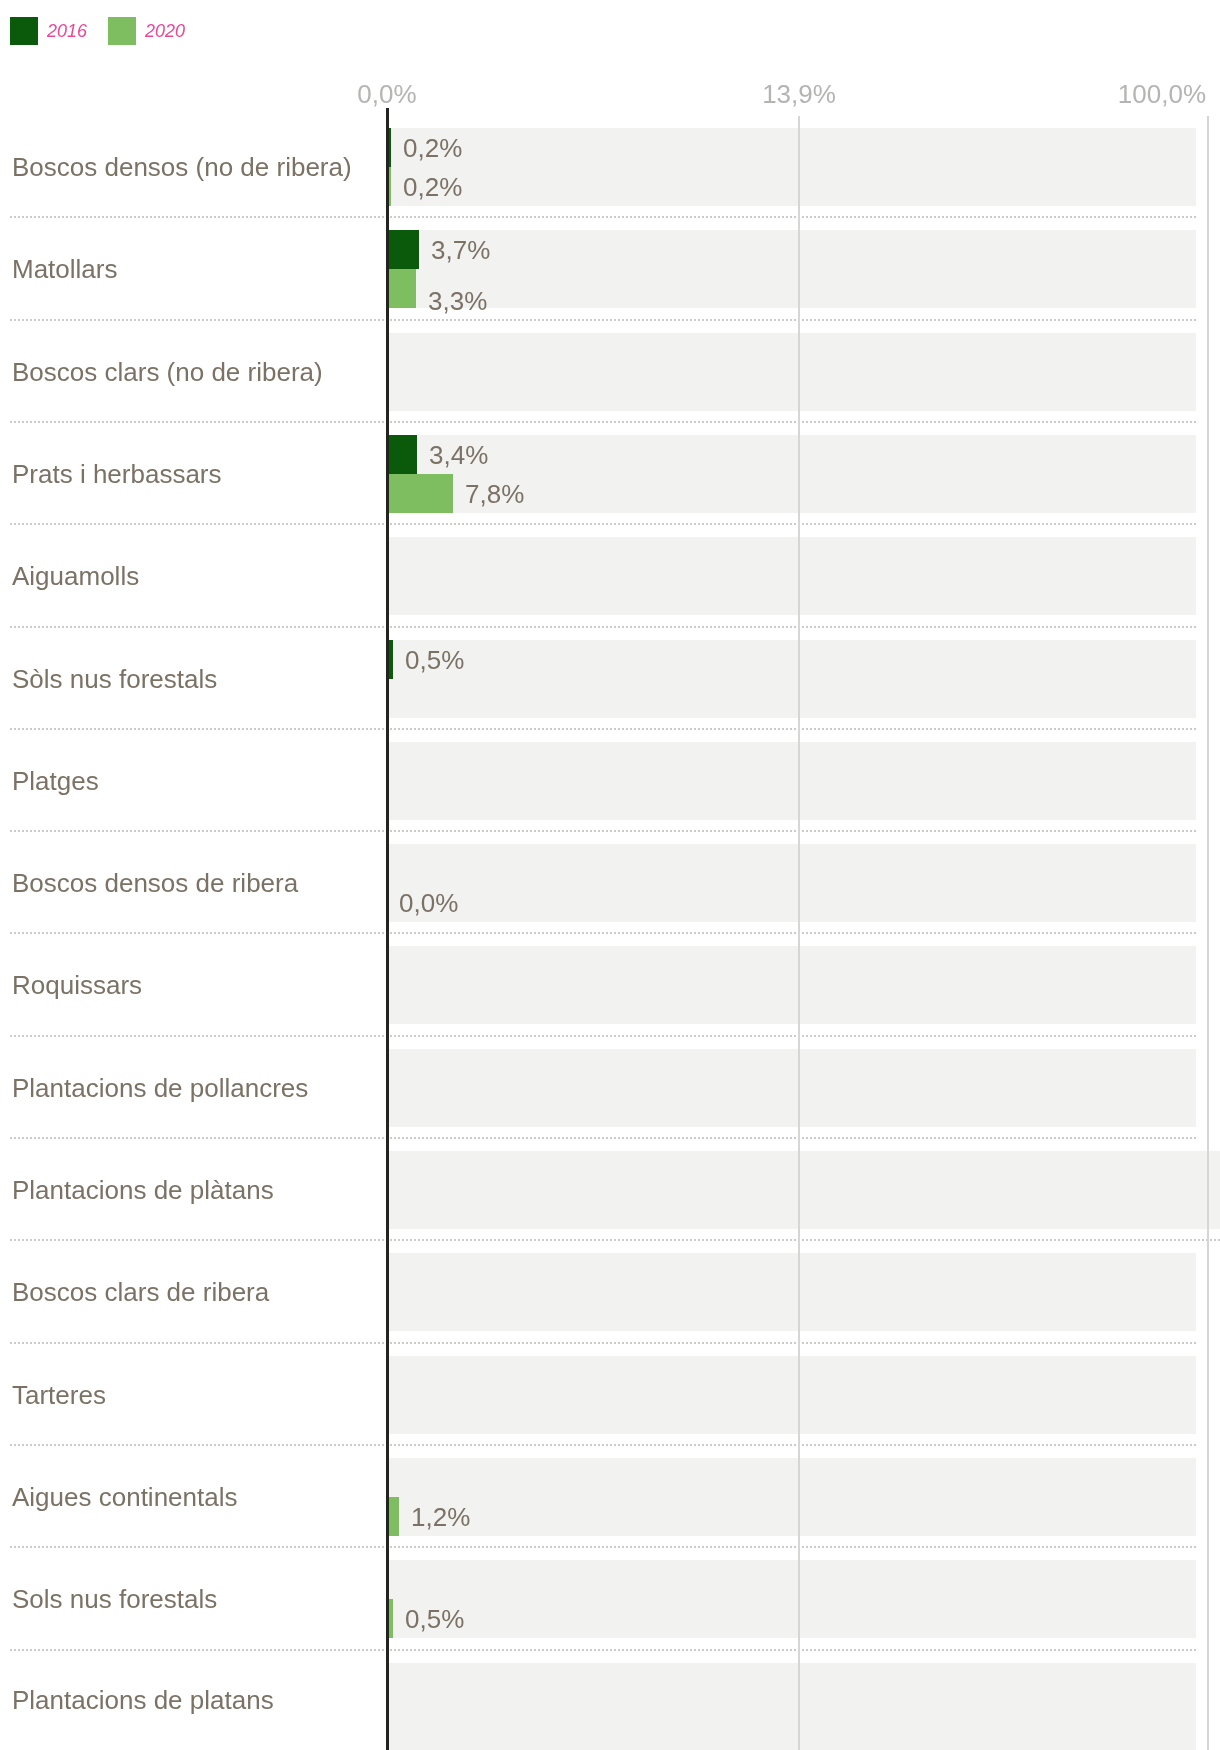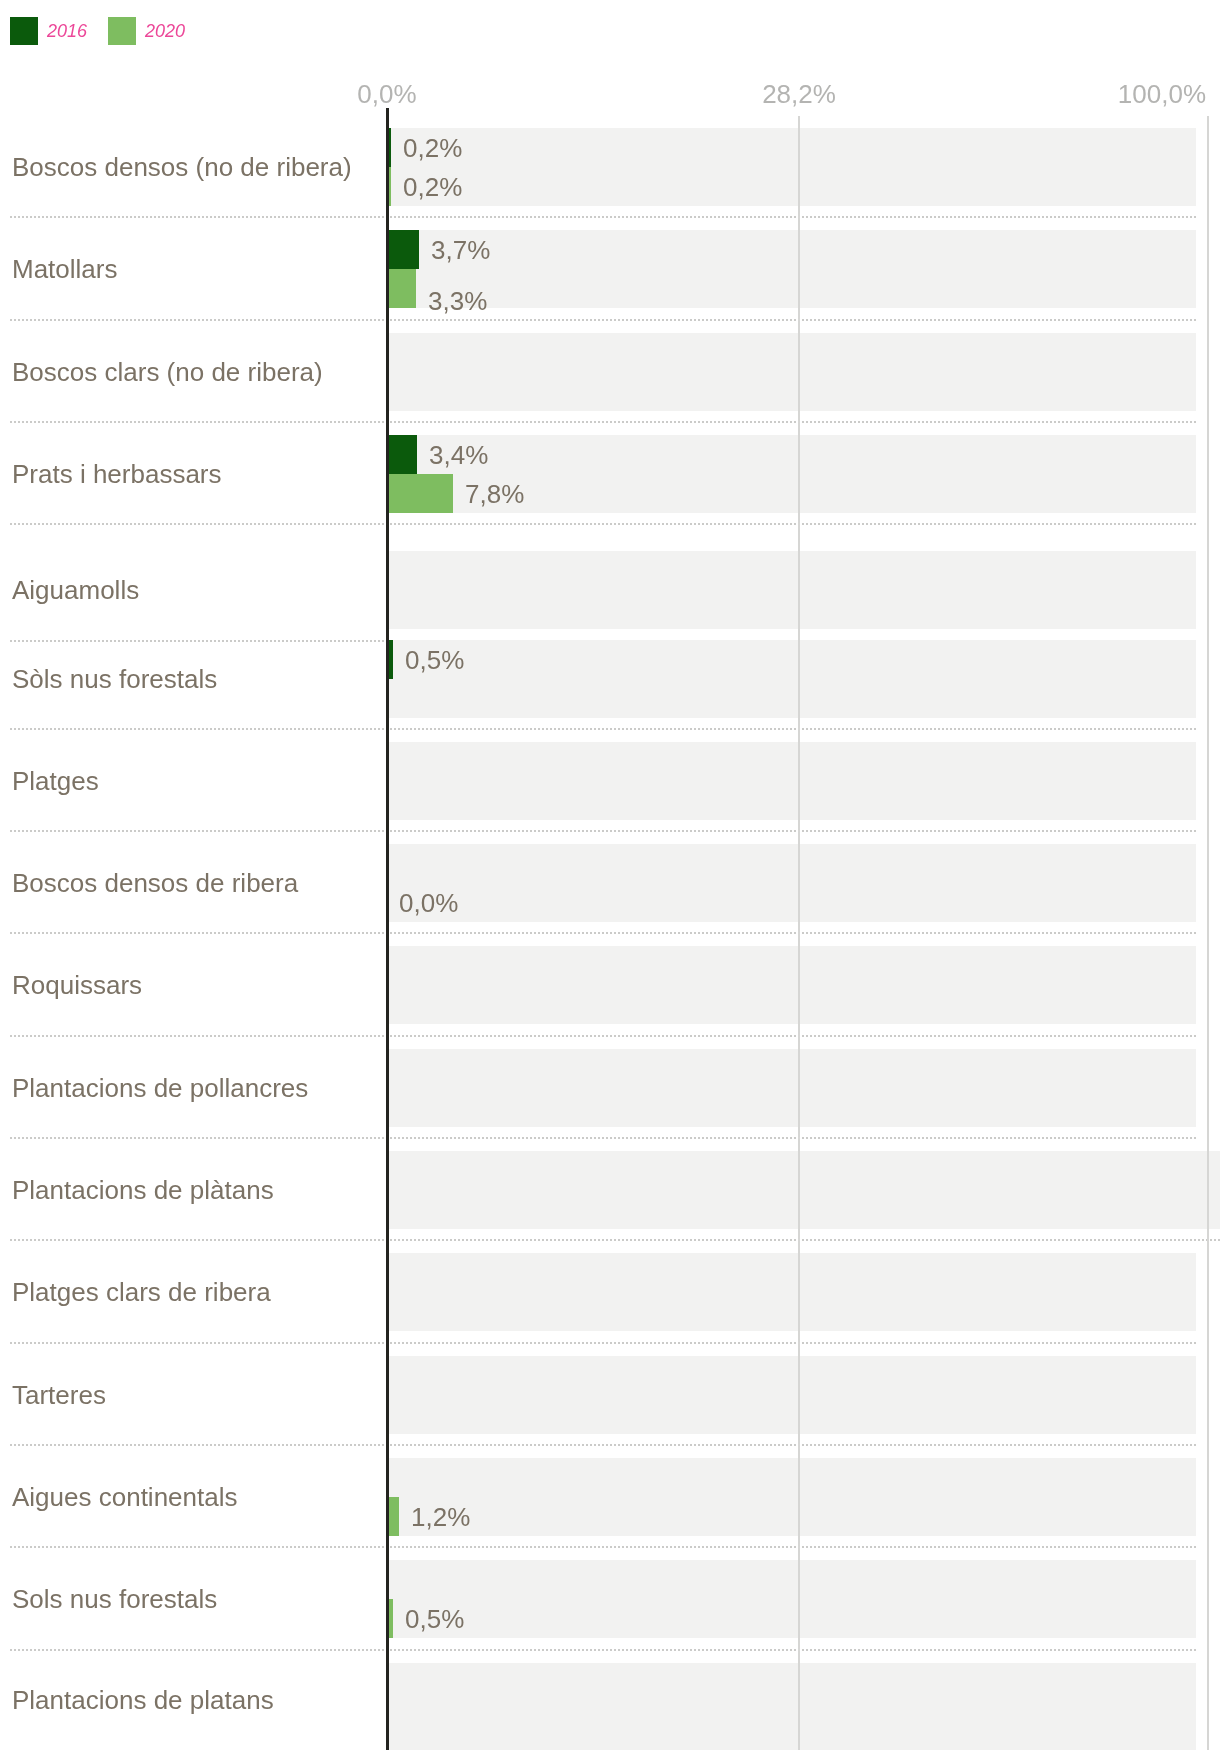--- a/index.html
+++ b/index.html
@@ -47,21 +47,21 @@
     <span class="legend-label">2016</span>
   </div>
   <div class="legend-item">
     <span class="swatch" style="background: rgb(126, 189, 96);"></span>
     <span class="legend-label">2020</span>
   </div>
 </div>
 
 <div class="axis-ticks">
   <span class="tick tick-0">0,0%</span>
-  <span class="tick tick-50">28,2%</span>
+  <span class="tick tick-50">13,9%</span>
   <span class="tick tick-100">100,0%</span>
 </div>
 
 <div class="chart">
   <div class="vline gridline grid-50"></div>
   <div class="vline gridline grid-100"></div>
   <div class="vline axis-line"></div>
   <div id="chart-rows">
       <div class="row" style="top: 0px; height: 102px;">
         <div class="band"></div>
@@ -88,21 +88,21 @@
       </div>
       <div class="row" style="top: 307px; height: 102px;">
         <div class="band"></div>
         <div class="cat-label">Prats i herbassars</div>
         <div class="bar bar-top" style="left: 389px; width: 28px; background: rgb(11, 90, 12);"></div>
         <div class="val-label bar-top" style="left: 429px;">3,4%</div>
         <div class="bar bar-bottom" style="left: 389px; width: 64px; background: rgb(126, 189, 96);"></div>
         <div class="val-label bar-bottom" style="left: 465px;">7,8%</div>
         <div class="separator"></div>
       </div>
-      <div class="row" style="top: 423px; height: 103px; text-align: right;">
+      <div class="row" style="top: 409px; height: 103px; text-align: right;">
         <div class="band"></div>
         <div class="cat-label">Aiguamolls</div>
         <div class="separator"></div>
       </div>
       <div class="row" style="top: 512px; height: 102px;">
         <div class="band"></div>
         <div class="cat-label">Sòls nus forestals</div>
         <div class="bar bar-top" style="left: 389px; width: 4px; background: rgb(11, 90, 12);"></div>
         <div class="val-label bar-top" style="left: 405px;">0,5%</div>
         <div class="separator"></div>
@@ -128,21 +128,21 @@
         <div class="cat-label">Plantacions de pollancres</div>
         <div class="separator"></div>
       </div>
       <div class="row" style="top: 1023px; height: 102px; padding-left: 36px;">
         <div class="band"></div>
         <div class="cat-label">Plantacions de plàtans</div>
         <div class="separator"></div>
       </div>
       <div class="row" style="top: 1125px; height: 103px;">
         <div class="band"></div>
-        <div class="cat-label">Platges clars de ribera</div>
+        <div class="cat-label">Boscos clars de ribera</div>
         <div class="separator"></div>
       </div>
       <div class="row" style="top: 1228px; height: 102px;">
         <div class="band"></div>
         <div class="cat-label">Tarteres</div>
         <div class="separator"></div>
       </div>
       <div class="row" style="top: 1330px; height: 102px;">
         <div class="band"></div>
         <div class="cat-label">Aigues continentals</div>

